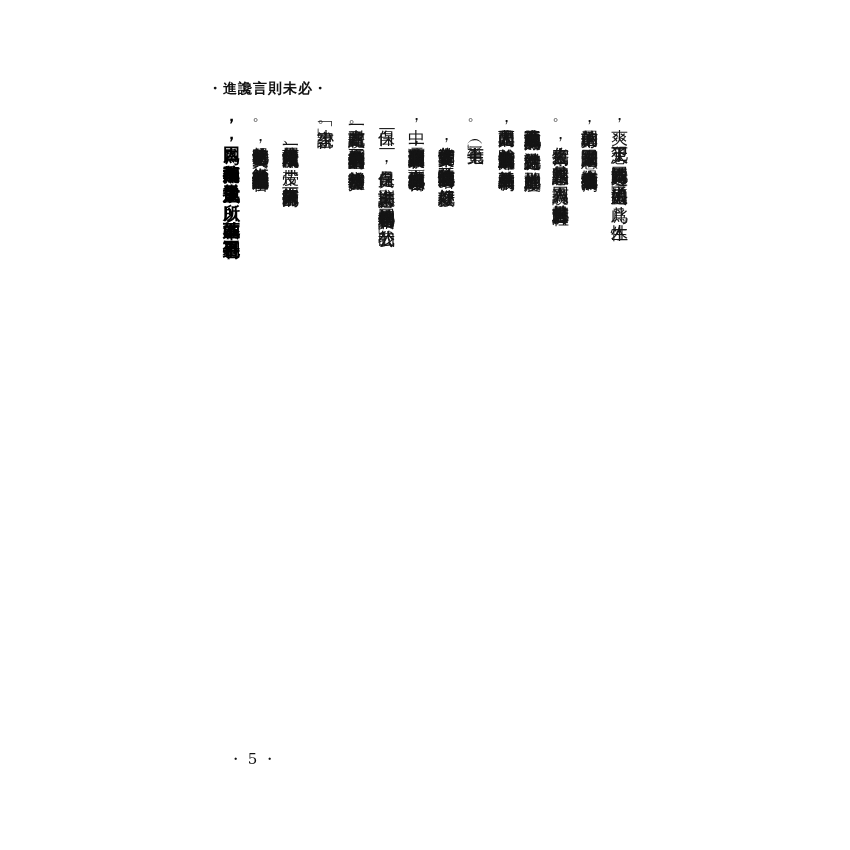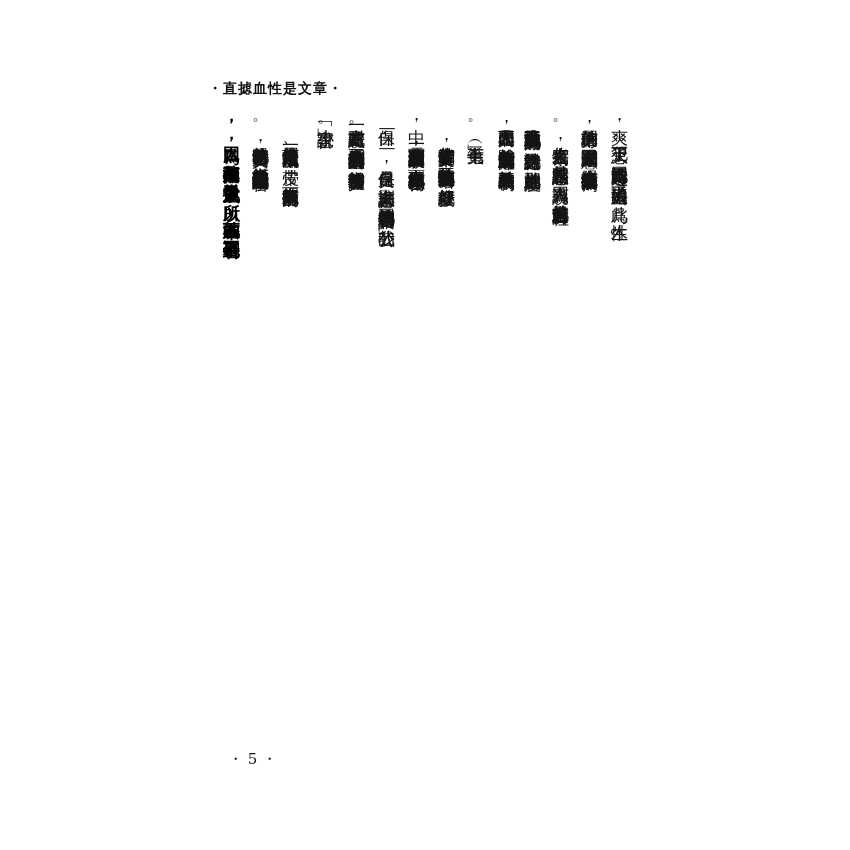--- a/index.html
+++ b/index.html
@@ -60,21 +60,21 @@
     font-size: 15px;
     white-space: nowrap;
     color: #111;
   }
 </style>
 </head>
 <body>
 
 <div class="page">
 
-  <div class="running-header">・直摅血性是文章・</div>
+  <div class="running-header">・進讒言則未必・</div>
 
   <div class="col" style="left:610px;">爽，犯下了大忌，因爲她跟江青寒暄之時，道出了「娘娘」的過去。爲此，生性木</div>
   <div class="col" style="left:580px;">訥率眞的周信芳，回家跟夫人還鬧了意見，這一場作者在文章裏也有着生動的描寫</div>
   <div class="col" style="left:551px;">。作者寫來寫去，其實只是想證明一點：「因爲有人說：她的直言無忌只是對於社</div>
   <div class="col" style="left:523px;">會地位及不上她或至多和她同等的人」；證之她的對待江青，「她那直率的態度並</div>
   <div class="col" style="left:497px;">非是因人而異的，雖然這些態度有時會造成別人的難堪，並給自己帶來不利的後果</div>
   <div class="col" style="left:466px;">。」（第七十二頁）</div>
   <div class="col" style="left:437px;">　作者替婆婆作翻案文章，並不一味嘀咕她婆婆性格上的陰暗面，就好像紅樓夢</div>
   <div class="col" style="left:407px;">中，曹雪芹一面讓我們看到襲人的溫柔和順，一面也看到她向王夫人打小報告藉以</div>
   <div class="col" style="left:377px;">自保——自保是眞，進讒言則未必，因爲她的小報告倒句句是實話。「我的公公」</div>

